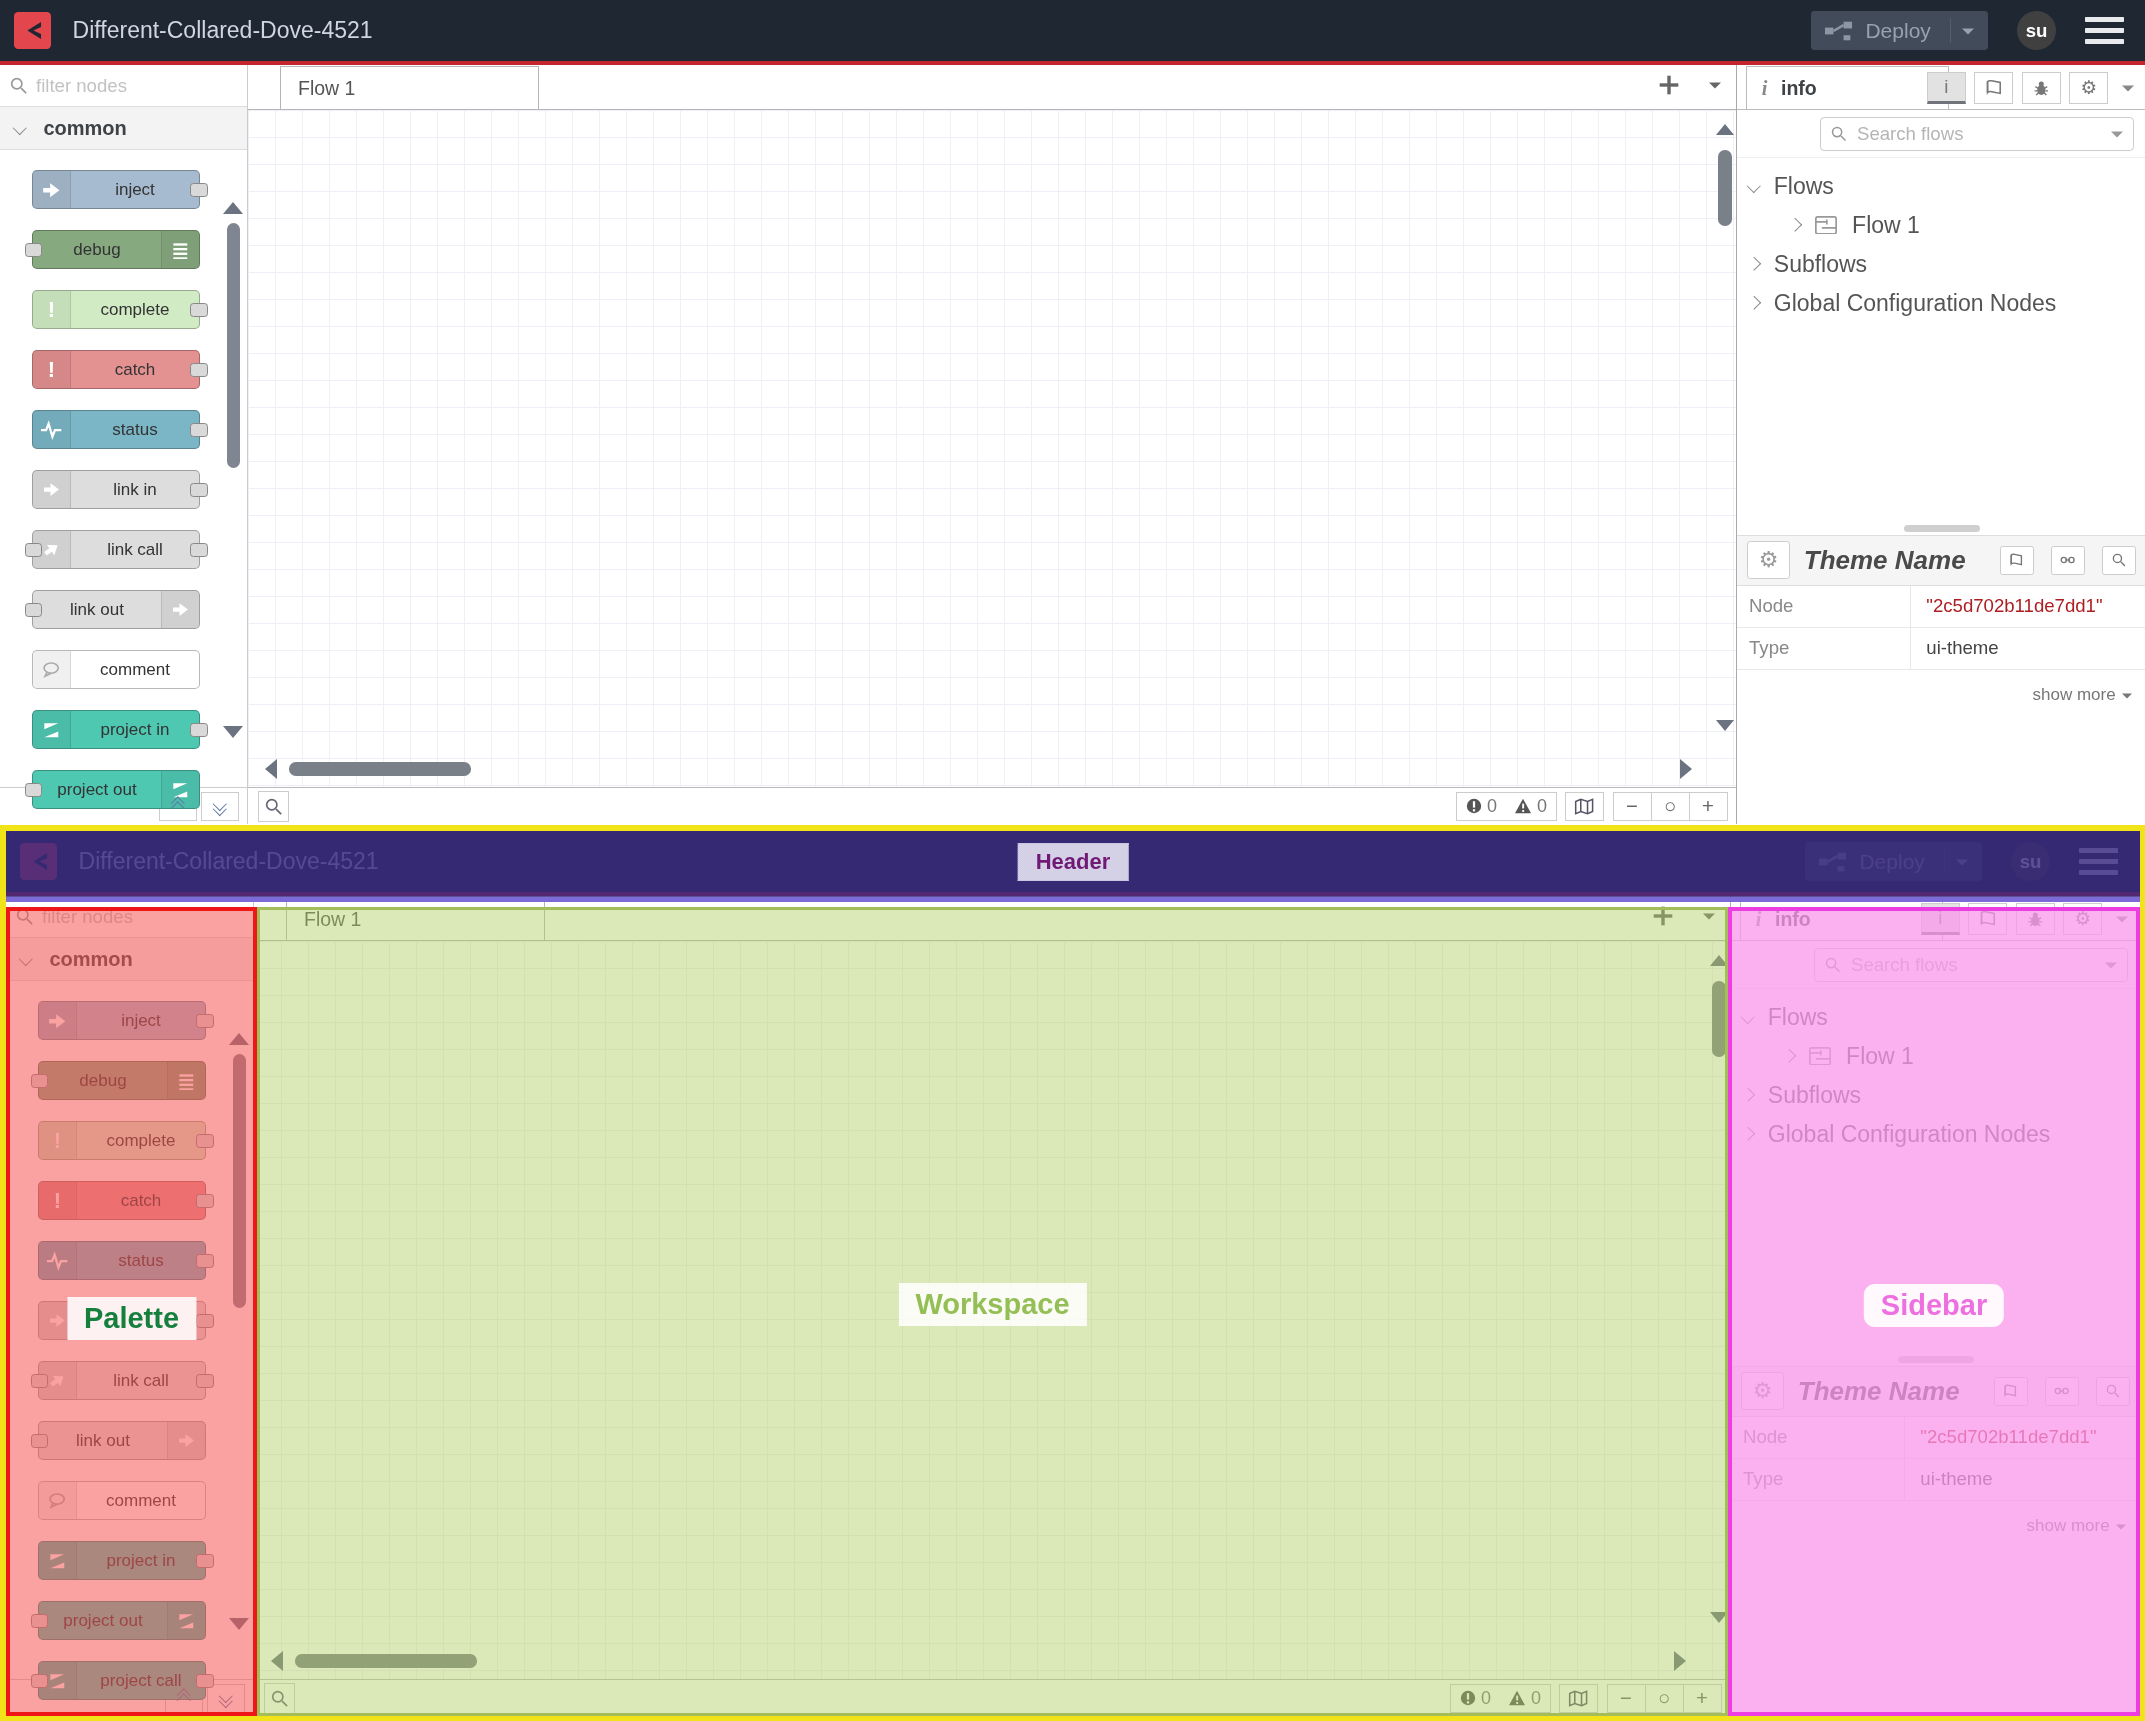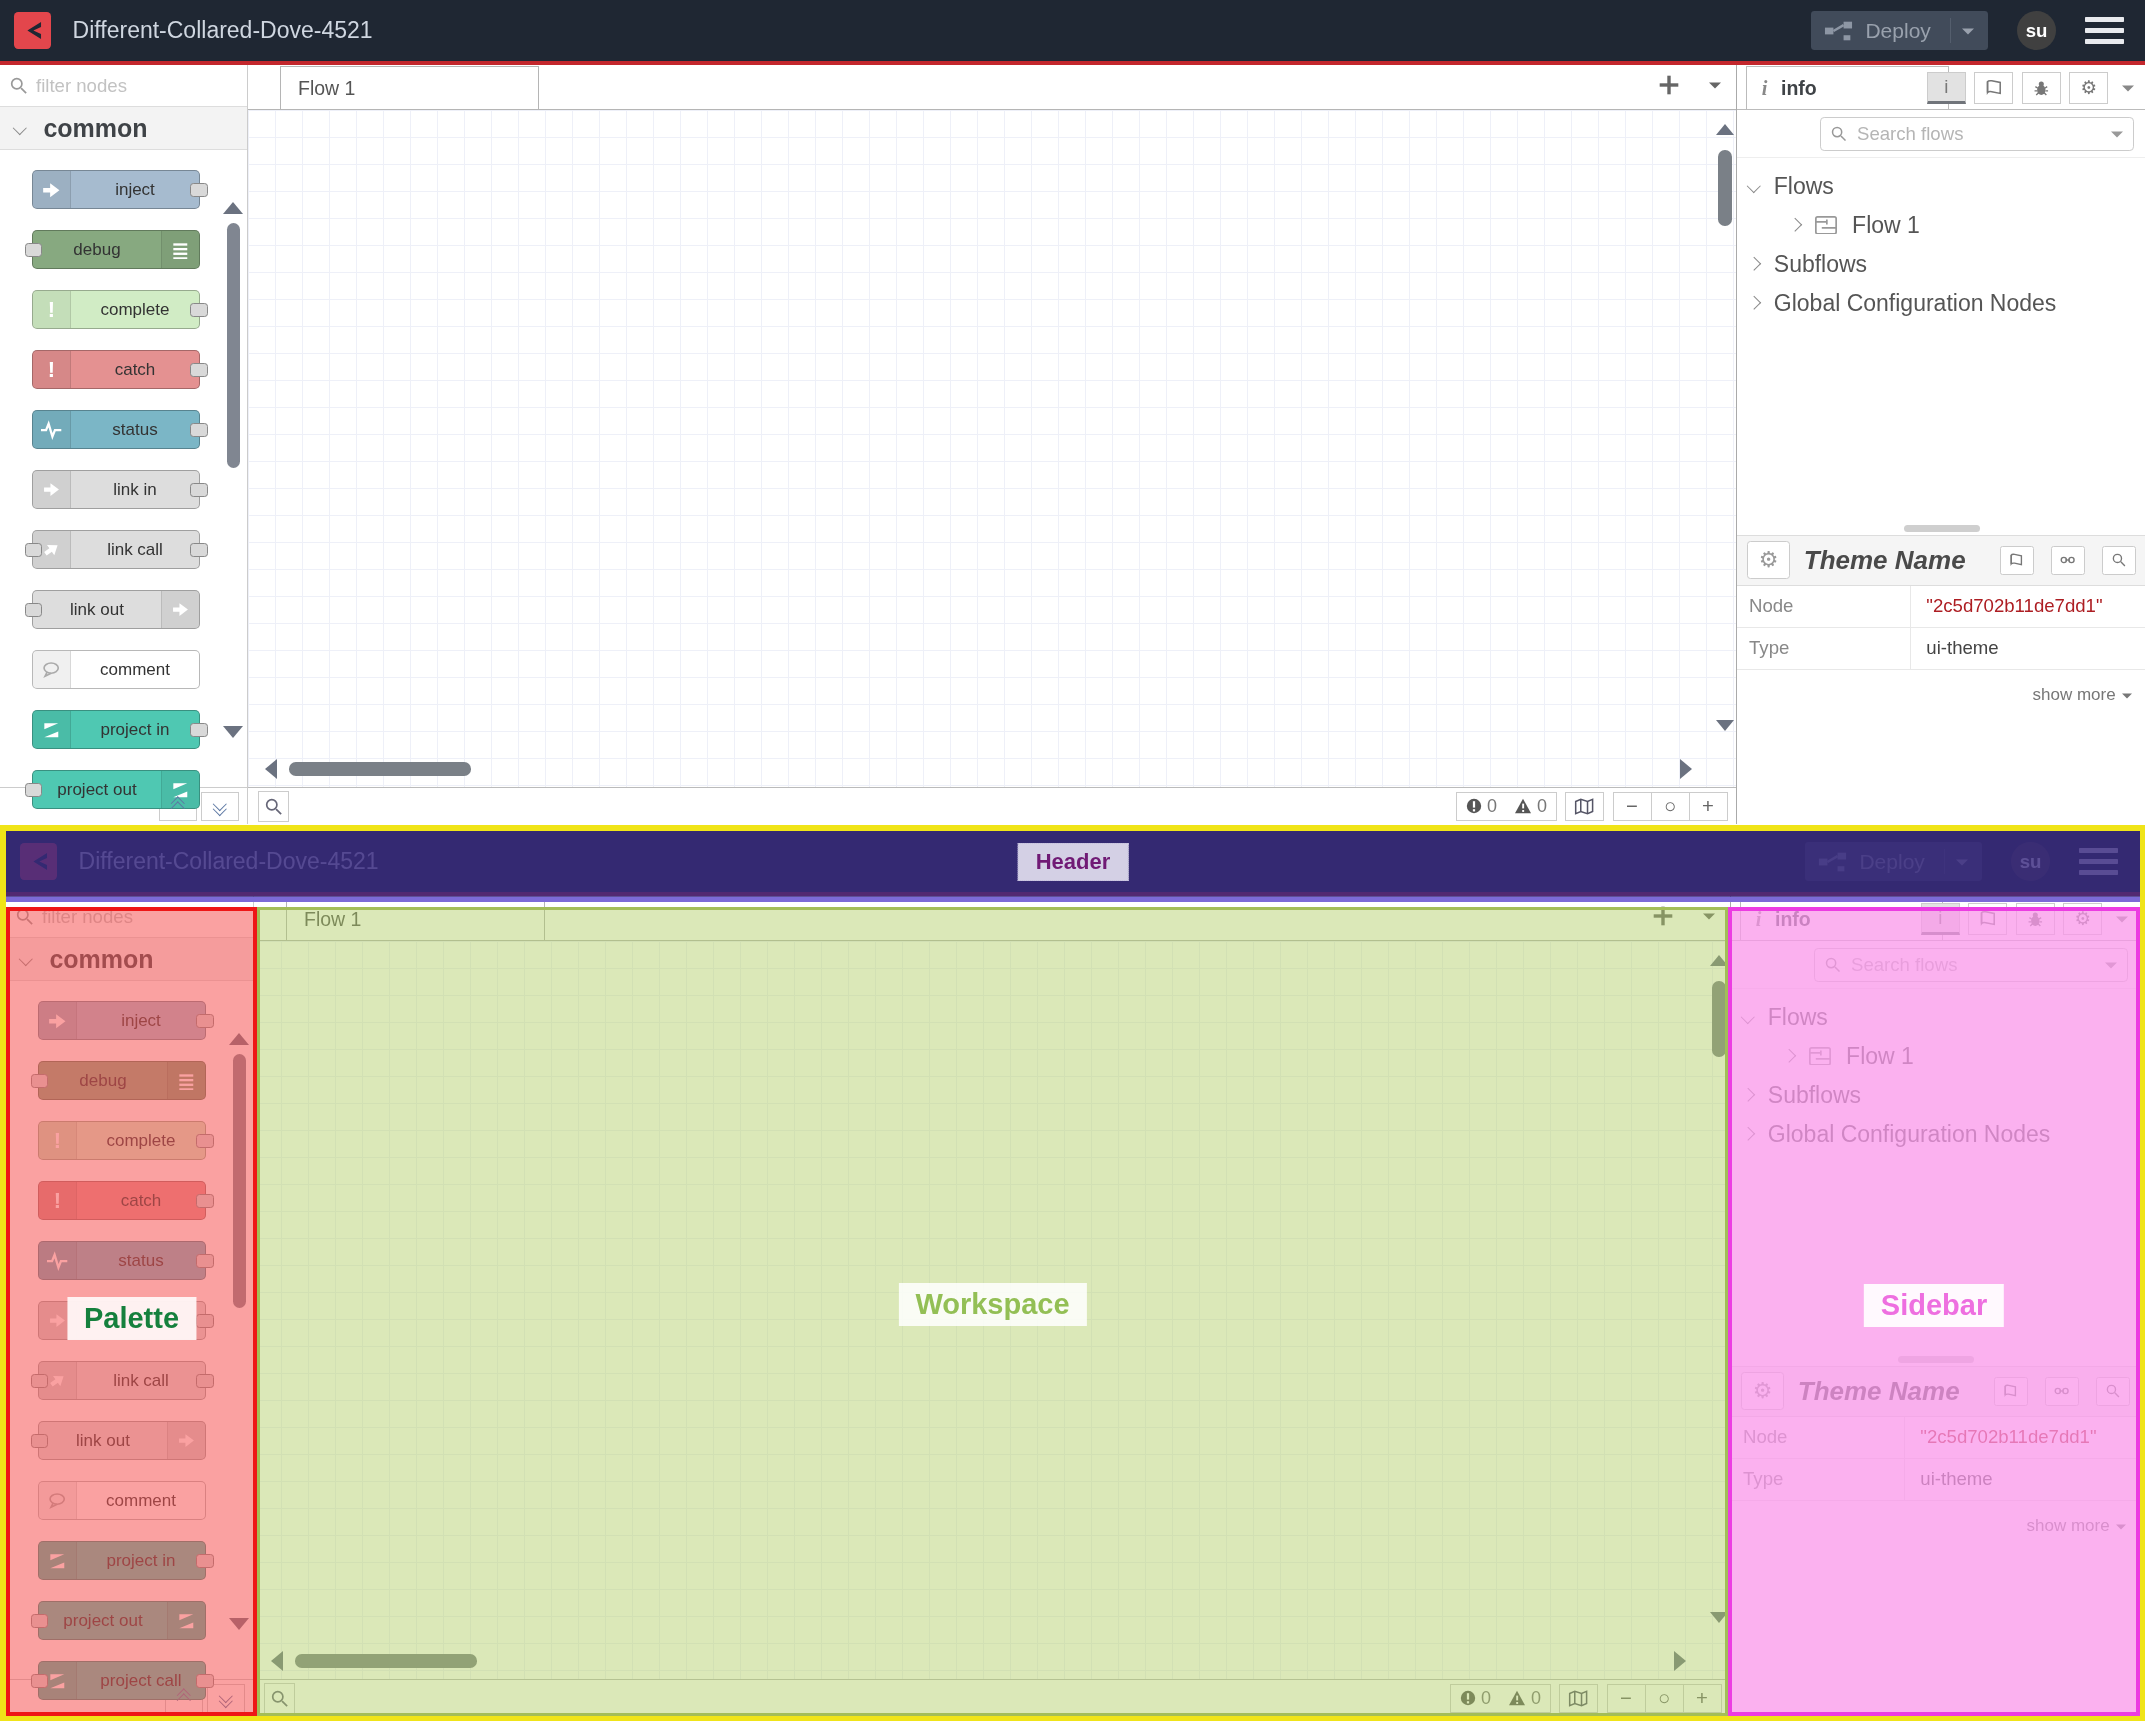--- a/index.html
+++ b/index.html
@@ -22,21 +22,21 @@
   .burger span{display:block;width:39px;height:5.1px;background:#e8eaee;border-radius:0.8px;}
 
   .main{flex:1;display:flex;min-height:0;}
 
   
   .palette{width:247px;flex:0 0 auto;border-right:0.8px solid #ccc;display:flex;flex-direction:column;position:relative;background:#fff;}
   .psearch{height:41px;border-bottom:0.8px solid #ddd;display:flex;align-items:center;padding:0 10.2px;gap:6.8px;flex:0 0 auto;}
   .psearch input{border:0;outline:0;font-size:18.6px;color:#555;width:153px;font-family:inherit;background:transparent;}
   .psearch input::placeholder{color:#c2c2c2;}
   .pcat{height:42px;background:#f3f3f3;border-bottom:0.8px solid #ddd;display:flex;align-items:center;gap:18.6px;padding:0 15.3px;flex:0 0 auto;}
-  .pcat b{font-size:25px;color:#3f4347;}
+  .pcat b{font-size:20px;color:#3f4347;}
   .plist{flex:1;padding-top:20.3px;min-height:0;}
   .pnode{position:relative;width:166px;height:37px;margin:0 0 21px 32px;border:0.8px solid rgba(0,0,0,.28);border-radius:5.1px;display:flex;align-items:stretch;font-size:17px;color:#333;}
   .isec{width:37px;background:rgba(0,0,0,.06);display:flex;align-items:center;justify-content:center;flex:0 0 auto;}
   .isec.l{border-right:0.8px solid rgba(0,0,0,.1);border-radius:4.2px 0 0 4.2px;}
   .isec.r{border-left:0.8px solid rgba(0,0,0,.1);border-radius:0 4.2px 4.2px 0;}
   .plabel{flex:1;display:flex;align-items:center;justify-content:center;}
   .port{position:absolute;top:50%;transform:translateY(-50%);width:15.3px;height:12px;background:#d9d9d9;border:0.8px solid #888;border-radius:3.4px;}
   .port.pl{left:-8.5px;} .port.pr{right:-8.5px;}
   .n-inject{background:#a6bbcf;} .n-debug{background:#87a980;} .n-complete{background:#d1ecc5;}
   .n-catch{background:#e49191;} .n-status{background:#7bb6c6;} .n-link{background:#dddddd;}
@@ -109,21 +109,21 @@
   
   .ov{position:absolute;box-sizing:border-box;}
   .ov-header{left:0;top:0;right:0;height:71px;background:rgba(57,42,128,.82);border-bottom:5.1px solid #7c6ad6;}
   .ov-palette{left:0;top:76px;bottom:0;width:251px;background:rgba(246,84,84,.55);border:4.2px solid #ee1616;}
   .ov-work{left:251px;top:76px;bottom:0;right:412px;background:rgba(176,204,98,.45);border:3.4px solid #a3bd58;}
   .ov-side{top:76px;bottom:0;right:0;width:412px;background:rgba(249,151,233,.75);border:4.2px solid #ec3ce2;}
   .ov-label{position:absolute;left:50%;transform:translateX(-50%);font-weight:bold;font-size:29px;padding:5.1px 17px;white-space:nowrap;}
   .lb-header{top:12px;background:#d4d0e5;color:#701a75;border:0.8px dotted #bfb9da;font-size:22px;}
   .lb-palette{top:386px;background:rgba(255,247,247,.95);color:#15803d;}
   .lb-work{top:373px;background:rgba(255,255,255,.85);color:#93bf55;}
-  .lb-side{top:373px;background:rgba(255,255,255,.92);color:#ee6fe0;}
+  .lb-side{top:373px;background:rgba(255,255,255,.92);color:#ee6fe0;border-radius:11px;}
 
   svg{display:block;}
 </style>
 </head>
 <body>
 
 <div class="canvas">
 
   <div class="copy copy-top">
     <div class="editor" id="editor-proto">

